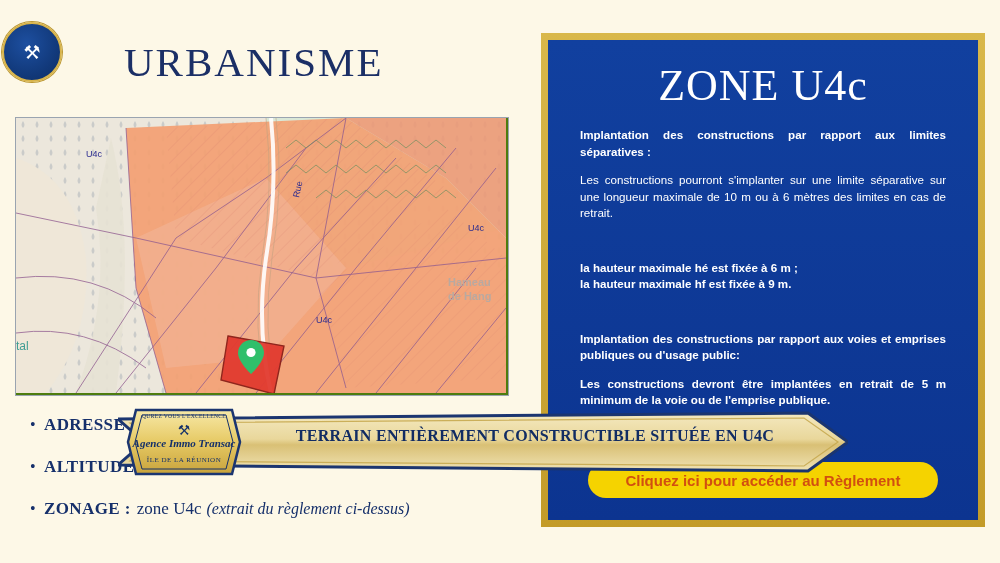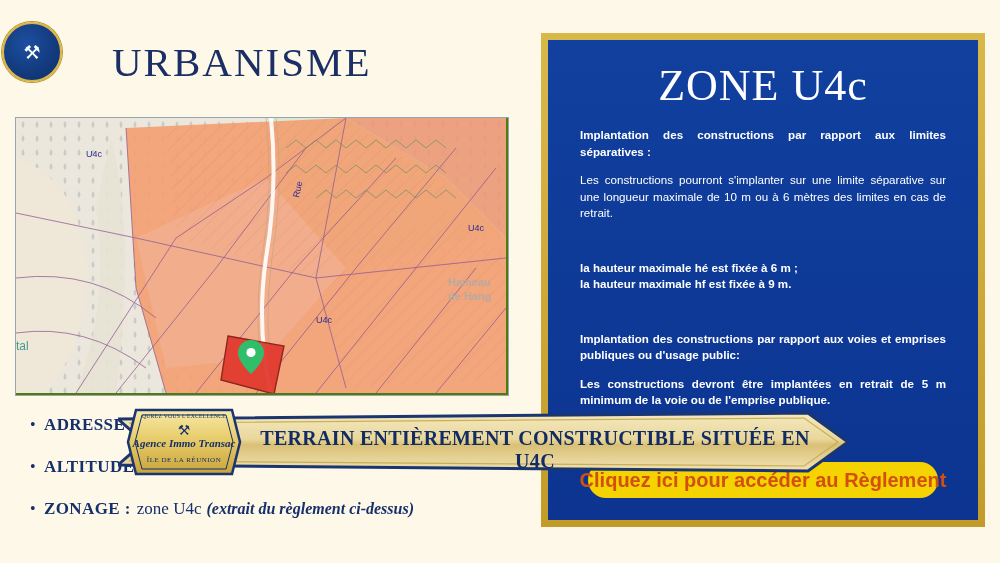--- a/index.html
+++ b/index.html
@@ -36,21 +36,21 @@
     justify-content: center;
   }
   .corner-logo .fleur {
     color: #ffffff;
     font-size: 19px;
     line-height: 1;
   }
   
   .urbanisme-title {
     position: absolute;
-    left: 112px; top: 38px;
+    left: 124px; top: 38px;
     font-family: "Liberation Serif", serif;
     font-size: 41px;
     letter-spacing: 2px;
     color: #1b2f66;
     font-weight: 400;
   }
   
   .map-wrap {
     position: absolute;
     left: 15px; top: 117px;
@@ -105,21 +105,20 @@
     font-size: 17px;
     letter-spacing: .4px;
   }
   .bullet-value {
     font-size: 17px;
     margin-left: 6px;
   }
   .bullet-italic {
     font-style: italic;
     font-size: 16px;
-    font-weight: bold;
   }
   
   .panel {
     position: absolute;
     left: 541px; top: 33px;
     width: 444px; height: 494px;
     background: #c9a227;
     background: linear-gradient(180deg,#d9b84a 0%, #c39b28 100%);
     padding: 7px;
     box-sizing: border-box;
@@ -155,42 +154,42 @@
     position: absolute;
     left: 50%;
     transform: translateX(-50%);
     bottom: 22px;
     width: 350px;
     height: 36px;
     background: #f5d300;
     border-radius: 18px;
     color: #d24f10;
     font-weight: bold;
-    font-size: 20px;
+    font-size: 15px;
     display: flex;
     align-items: center;
     justify-content: center;
     white-space: nowrap;
     text-align: right;
   }
   
   .ribbon {
     position: absolute;
     left: 118px; top: 411px;
     width: 730px; height: 62px;
   }
   .ribbon-text {
     position: absolute;
     left: 132px;
     top: 16px;
     width: 570px;
     text-align: center;
     font-family: "Liberation Serif", serif;
     font-weight: bold;
-    font-size: 20px;
+    font-size: 16px;
     letter-spacing: .3px;
     color: #122c63;
   }
   
   .seal {
     position: absolute;
     left: 122px; top: 404px;
     width: 124px; height: 76px;
   }
   .seal-text-top, .seal-text-mid, .seal-text-bot {

